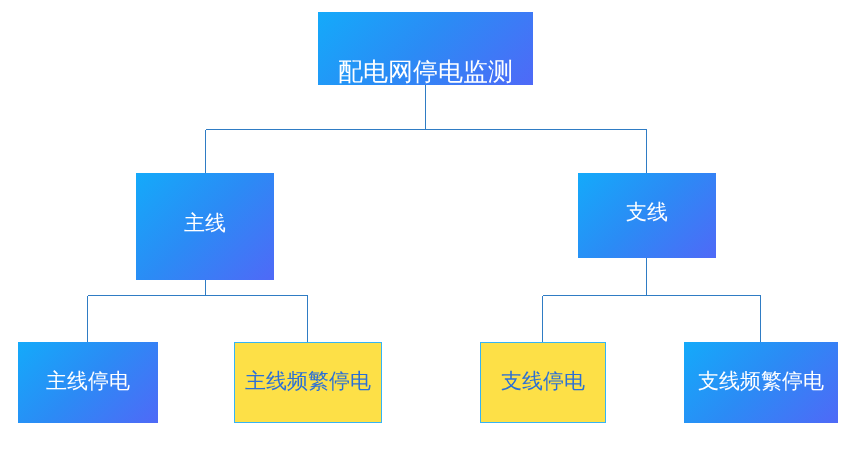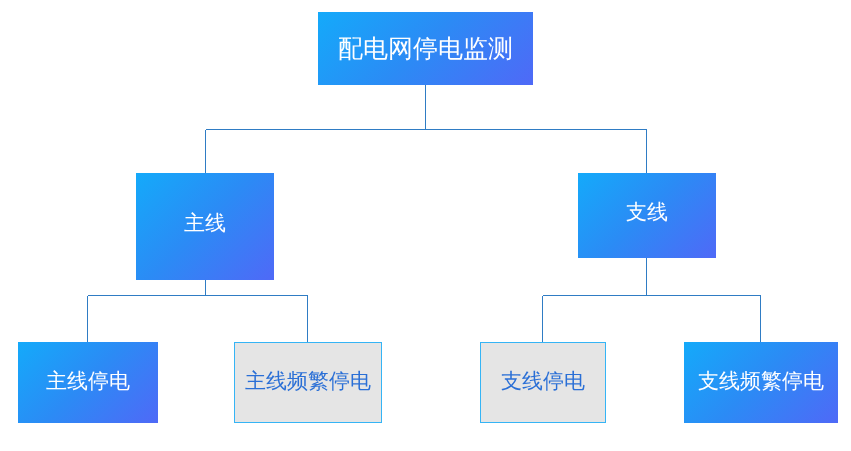--- a/index.html
+++ b/index.html
@@ -41,33 +41,34 @@
   
   .node-filled {
     background: linear-gradient(135deg, #14aafa 0%, #2b8bf5 48%, #4f69f7 100%);
     border: none;
   }
   .node-filled .node-label {
     color: #ffffff;
   }
   
   .node-outline {
-    background: #e5e5e5;
+    background: #fde047;
     border: 1px solid #35b4f5;
   }
   .node-outline .node-label {
     color: #2a6fd6;
   }
 
   
   #node-root {
     left: 318px;
     top: 12px;
     width: 215px;
     height: 73px;
+    align-items: flex-end;
   }
   #node-root .node-label {
     font-size: 25px;
   }
 
   
   #node-main-line {
     left: 136px;
     top: 173px;
     width: 138px;

